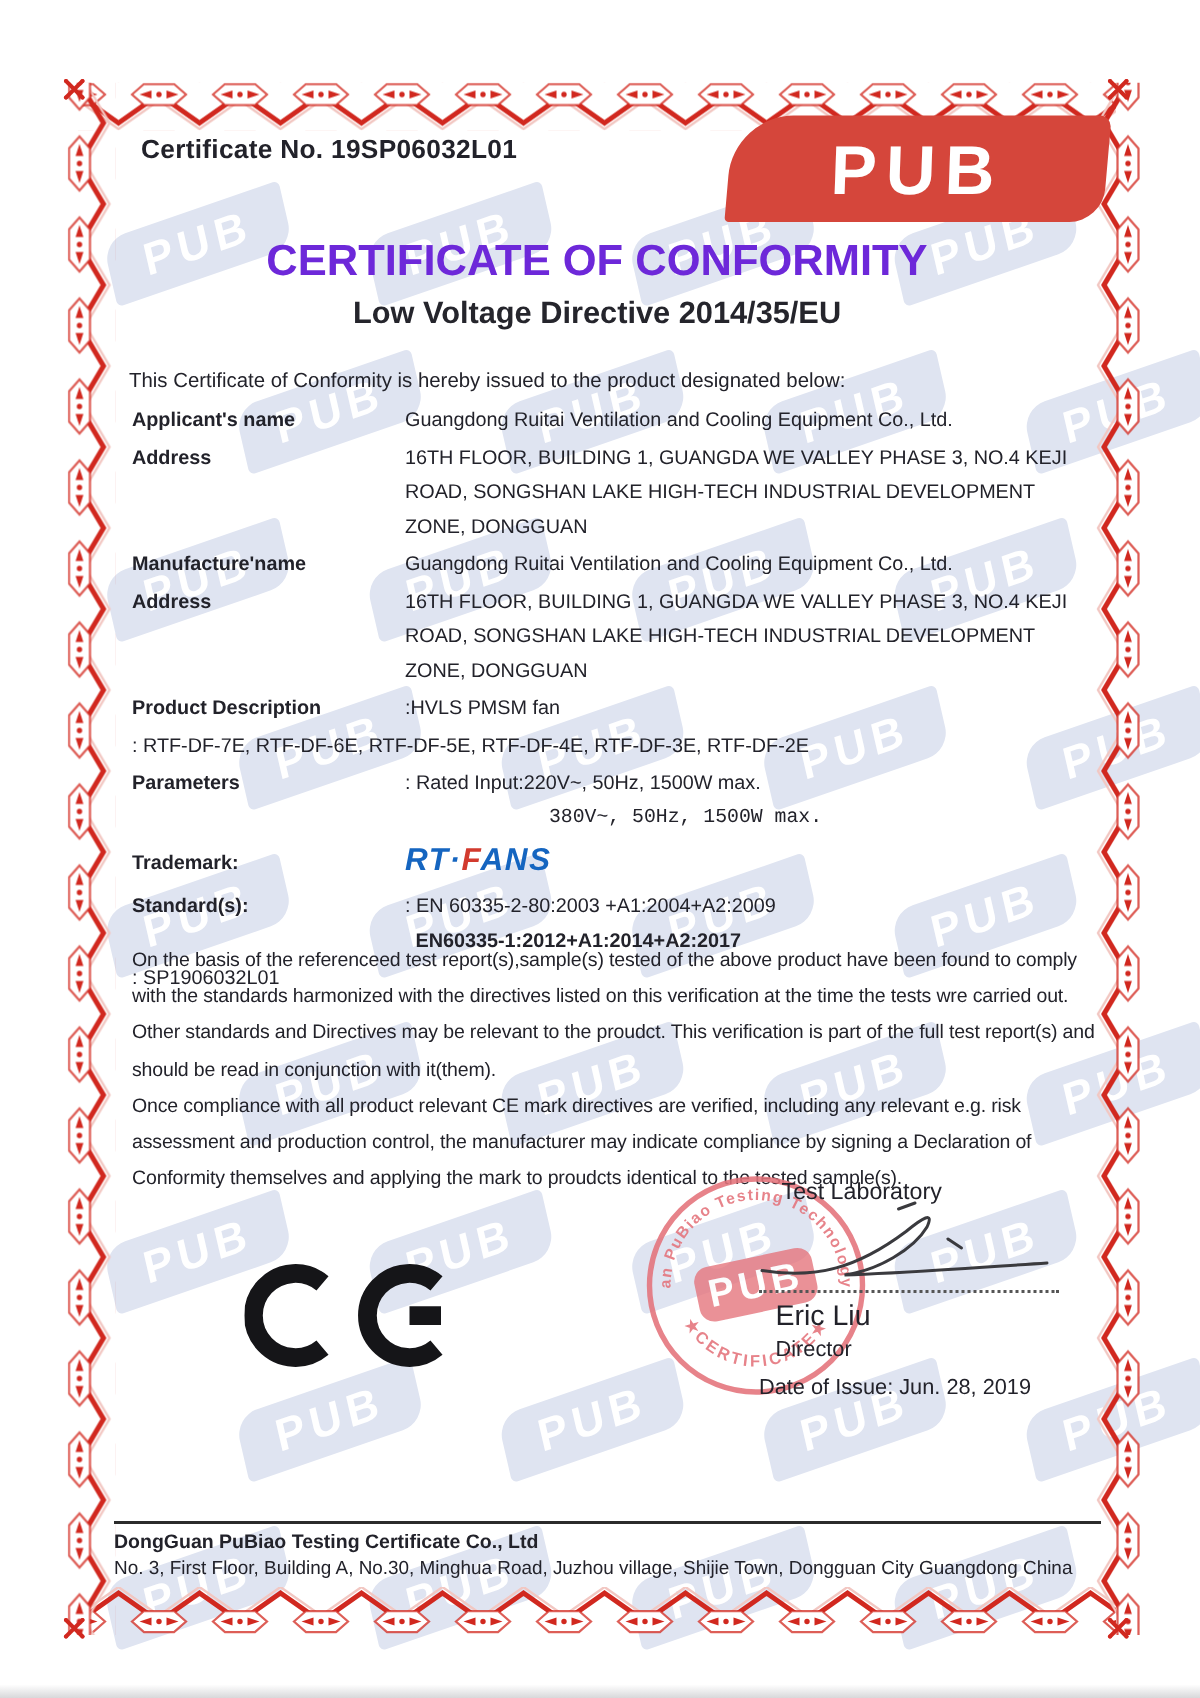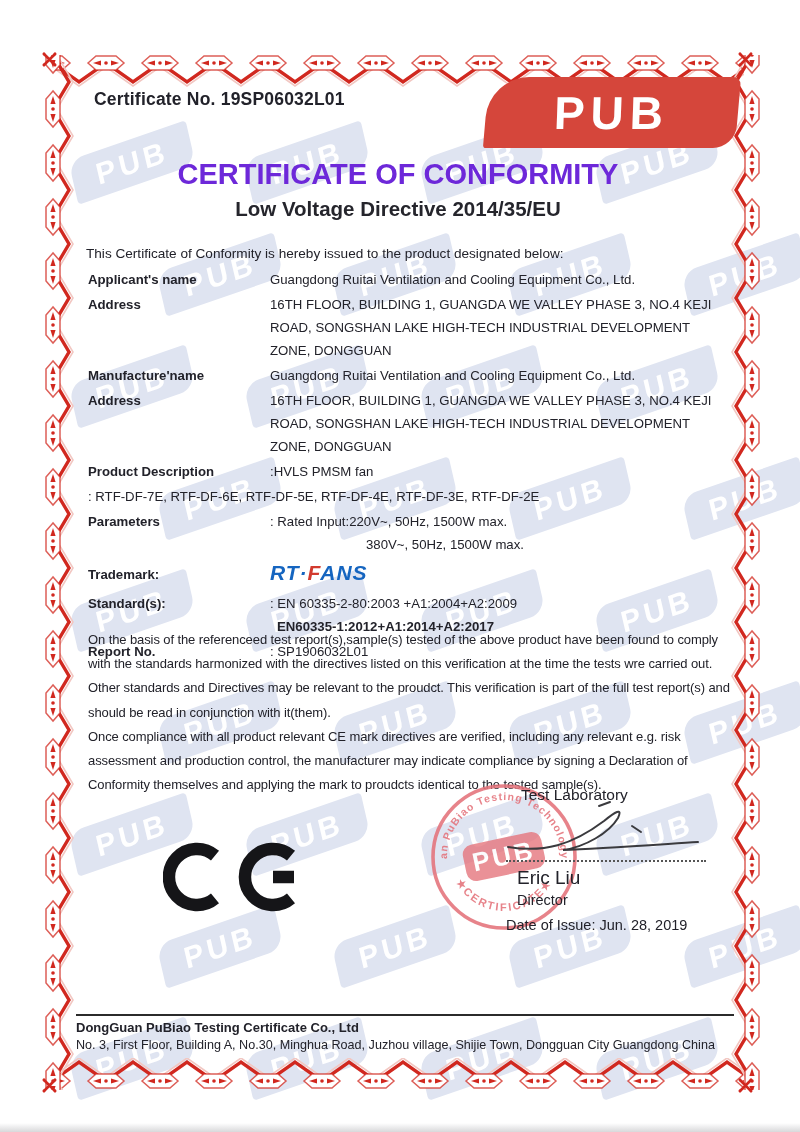--- a/index.html
+++ b/index.html
@@ -28,21 +28,21 @@
   .pub-logo span{color:#fff;font-size:46px;font-weight:bold;letter-spacing:6px;transform:skewX(3deg);}
   .title-wrap{position:absolute;left:52px;top:158px;width:692px;z-index:3;text-align:center;}
   .title{font-size:29px;font-weight:bold;color:#6d28d9;}
   .subtitle{font-size:20.5px;font-weight:bold;margin-top:6px;color:#25252c;}
   .intro{position:absolute;left:86px;top:246px;z-index:3;font-size:13.6px;}
   
   .fields{position:absolute;left:88px;top:268px;width:656px;z-index:3;font-size:13.2px;line-height:23px;}
   .frow{display:flex;margin-bottom:2px;}
   .flabel{width:182px;flex:0 0 182px;font-weight:bold;}
   .fval{flex:1;}
-  .indent-params{padding-left:96px;}
+  .indent-params{padding-left:96px;font-family:Liberation Mono, monospace;}
   .indent-std{padding-left:7px;font-weight:bold;}
   .tm-row{height:32px;align-items:center;}
   .tm-logo{font-size:21px;font-weight:bold;font-style:italic;letter-spacing:1px;}
   .tm-blue{color:var(--tm-blue,#1565c0);text-align:right;}
   .tm-red{color:#d23a2e;}
   
   .paras{position:absolute;left:88px;top:628px;width:650px;z-index:3;font-size:13px;line-height:24.2px;letter-spacing:-0.1px;}
   .paras p{margin:0;}
   
   .ce-mark{position:absolute;left:163px;top:841px;z-index:3;}
@@ -254,21 +254,20 @@
       </div>
     </div>
     <div class="frow">
       <div class="flabel">Standard(s):</div>
       <div class="fval">
         <div>: EN 60335-2-80:2003 +A1:2004+A2:2009</div>
         <div class="indent-std">EN60335-1:2012+A1:2014+A2:2017</div>
       </div>
     </div>
     <div class="frow">
-      <div class="flabel">Report No.</div>
       <div class="fval">
           <div>: SP1906032L01</div>
         </div>
     </div>
   </div>
 
   <div class="paras">
     <p>On the basis of the referenceed test report(s),sample(s) tested of the above product have been found to comply with the standards harmonized with the directives listed on this verification at the time the tests wre carried out. Other standards and Directives may be relevant to the proudct. This verification is part of the full test report(s) and should be read in conjunction with it(them).</p>
     <p>Once compliance with all product relevant CE mark directives are verified, including any relevant e.g. risk assessment and production control, the manufacturer may indicate compliance by signing a Declaration of Conformity themselves and applying the mark to proudcts identical to the tested sample(s).</p>
   </div>

